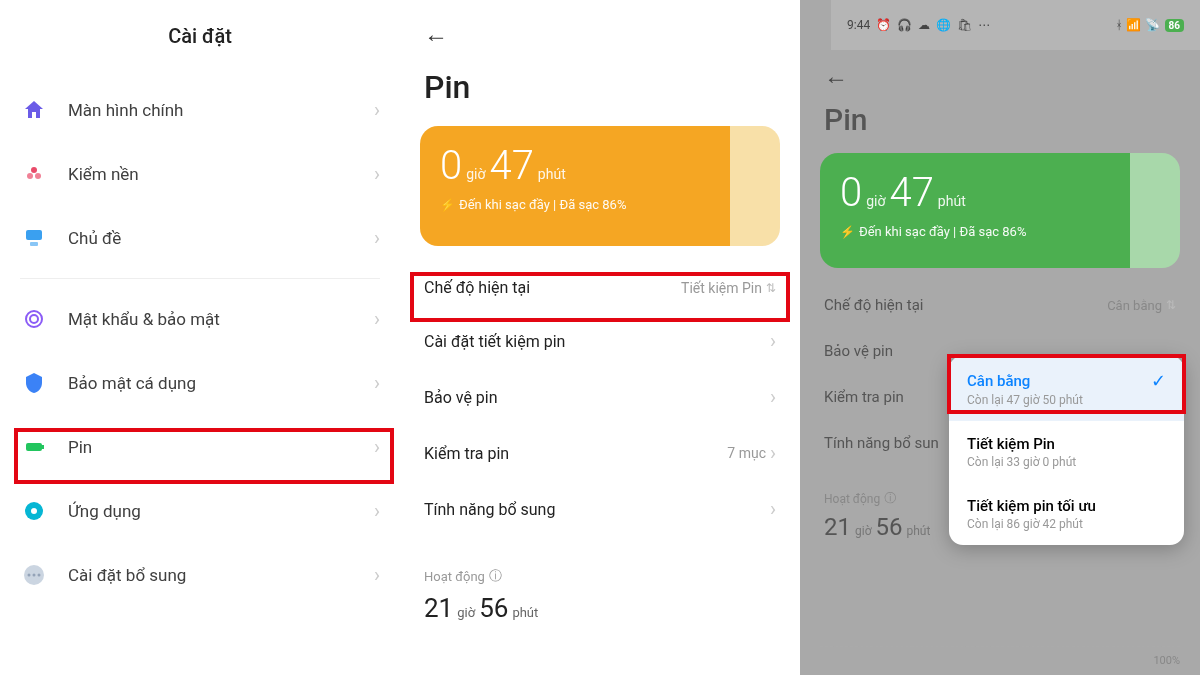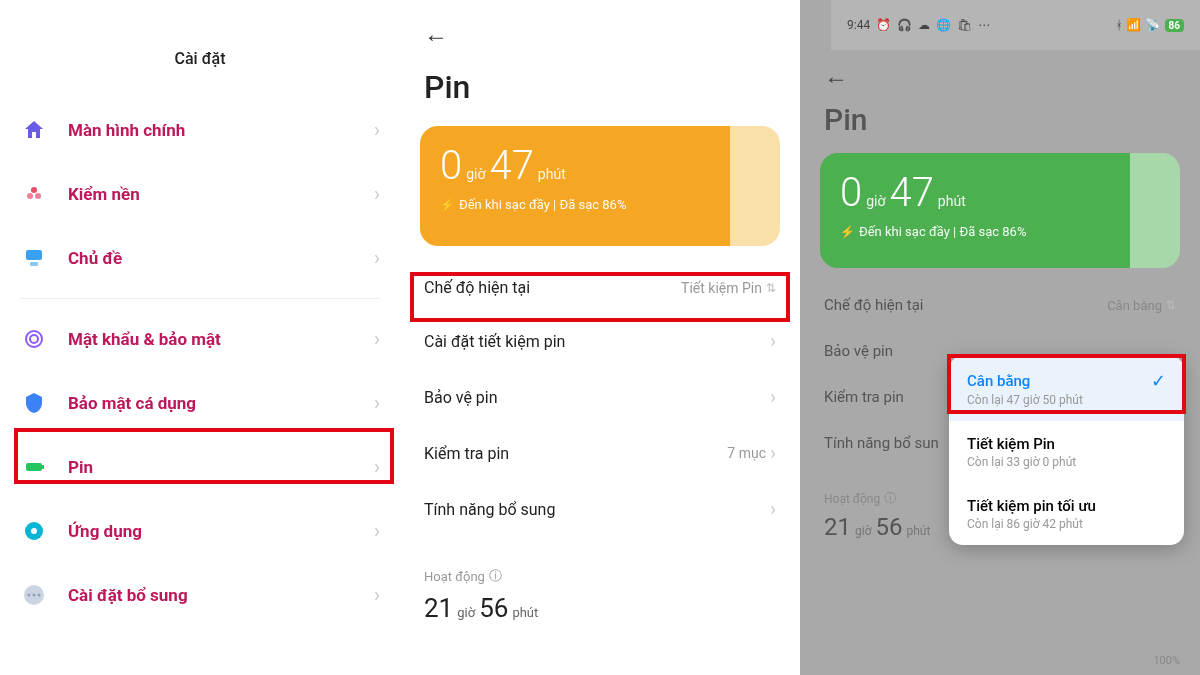--- a/index.html
+++ b/index.html
@@ -4,25 +4,25 @@
 <style>
 * { margin: 0; padding: 0; box-sizing: border-box; }
 body { font-family: -apple-system, BlinkMacSystemFont, 'Segoe UI', Roboto, sans-serif; background: #fff; }
 .container { display: flex; width: 1200px; height: 675px; }
 .screen { width: 400px; height: 100%; position: relative; overflow: hidden; }
 .screen1 { background: #fff; }
 .screen2 { background: #fff; }
 .screen3 { background: #a9a9a9; }
 
 
-.s1-title { text-align: center; font-size: 16px; font-weight: 500; color: #222; padding: 24px 0 30px; margin-top: 25px; }
+.s1-title { text-align: center; font-size: 20px; font-weight: 500; color: #222; padding: 24px 0 30px; }
 .s1-list { padding: 0 20px; }
 .s1-item { display: flex; align-items: center; padding: 18px 0; position: relative; }
 .s1-icon { width: 28px; height: 28px; margin-right: 20px; display: flex; align-items: center; justify-content: center; }
-.s1-label { flex: 1; font-size: 17px; color: #be185d; font-weight: 700; }
+.s1-label { flex: 1; font-size: 17px; color: #404040; font-weight: 400; }
 .chevron { color: #ccc; font-size: 20px; }
 .s1-divider { height: 1px; background: #eee; margin: 8px 20px; }
 .highlight-box { position: absolute; border: 4px solid #e30613; pointer-events: none; }
 .hl1 { left: 14px; top: 428px; width: 380px; height: 56px; }
 
 
 .s2-back { padding: 20px 24px 10px; }
 .s2-back-icon { font-size: 24px; color: #333; }
 .s2-title { font-size: 32px; font-weight: 500; color: #222; padding: 10px 24px 20px; }
 .battery-card { margin: 0 20px; border-radius: 18px; overflow: hidden; position: relative; height: 120px; }

